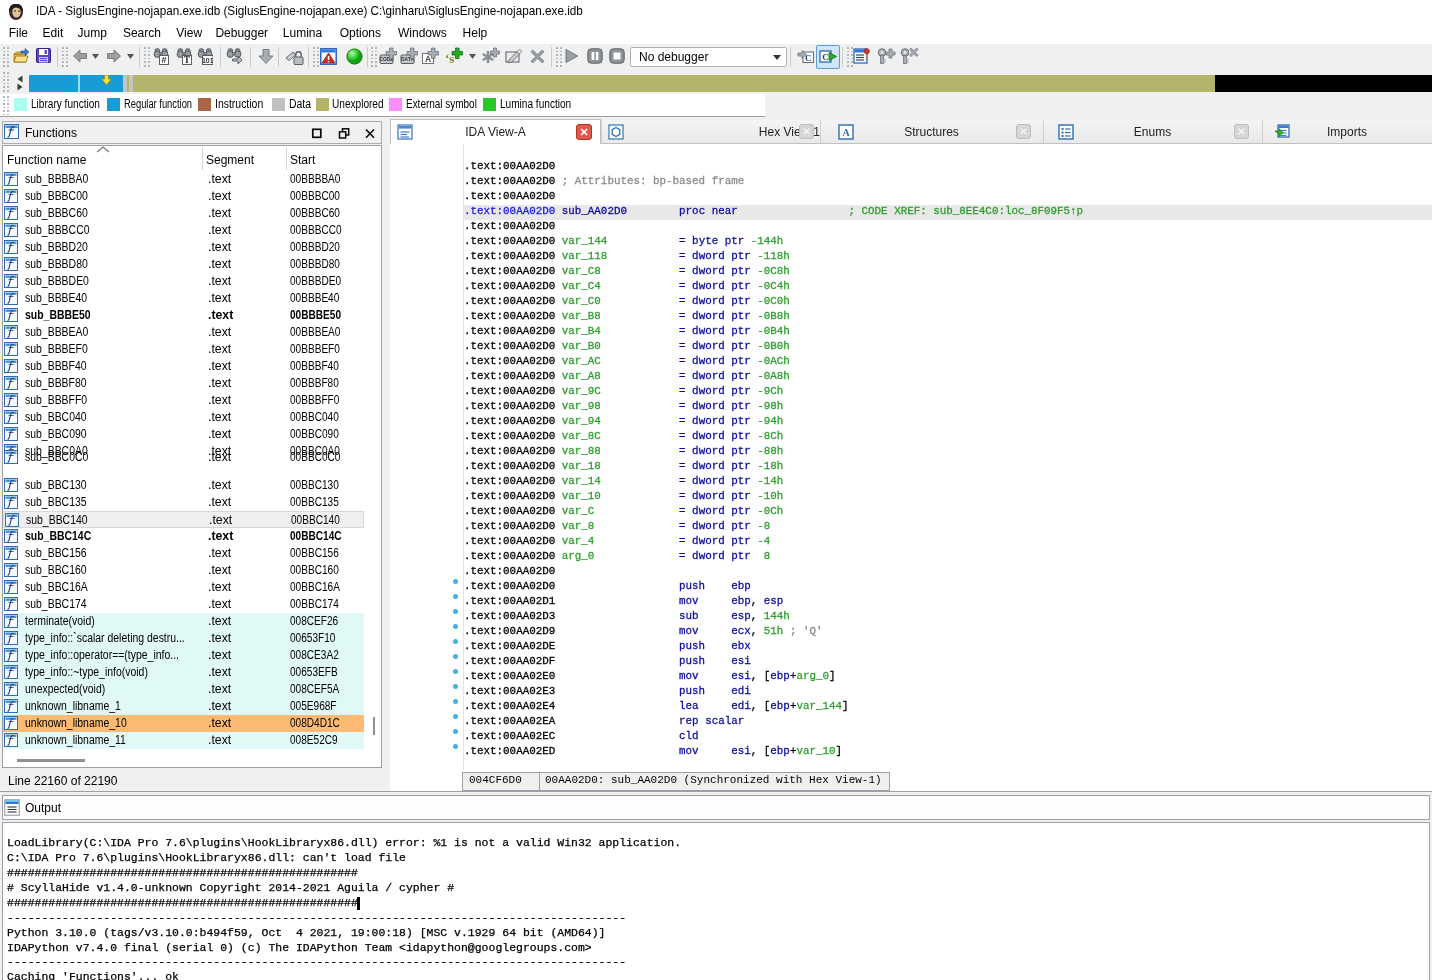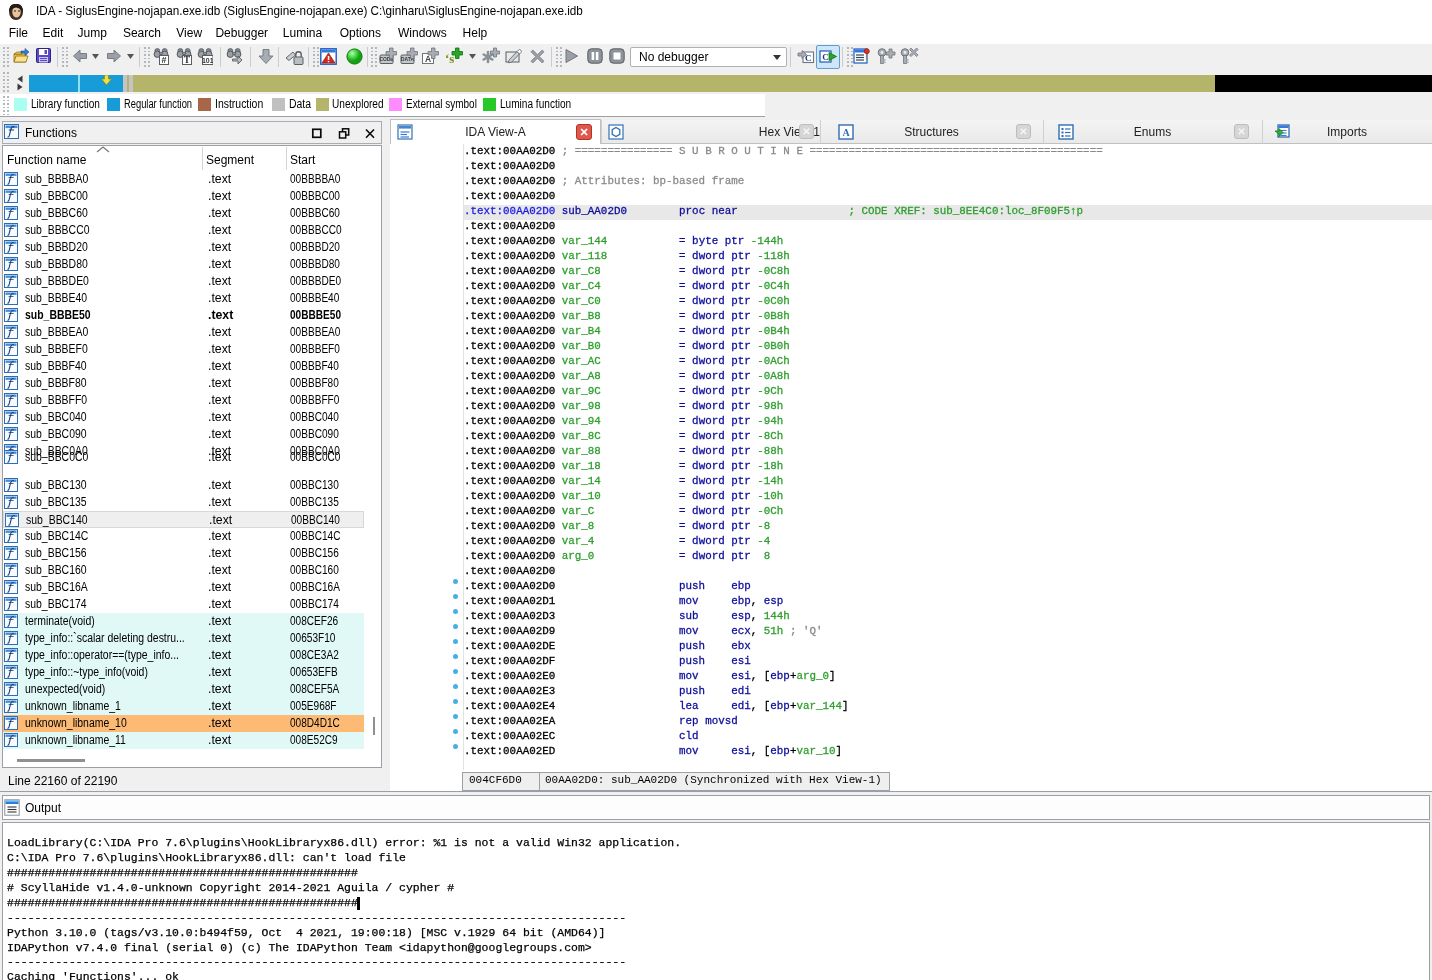--- a/index.html
+++ b/index.html
@@ -505,21 +505,21 @@
 <div class="frow" style="top:511.3px;background:#efefef;border:1px solid #d8d8d8;">
       <svg class="ficon" width="14" height="14" viewBox="0 0 14 14">
 <rect x="0.5" y="0.5" width="13" height="13" fill="#f7fbff" stroke="#2e6db4" stroke-width="1"></rect>
 <rect x="1.5" y="1.5" width="11" height="2.4" fill="#4c8fd4"></rect>
 <path d="M9.3 5.2 Q9.9 5.5 9.65 6 L6.8 6 Q5.9 10 5.4 11.4 Q4.8 12.9 3.8 12.7 Q2.9 12.55 3.2 11.85 Q4.2 12.05 4.5 11.1 L5.7 6 L4.6 6 Q4.3 5.5 4.9 5.2 L5.9 5.2 Q6.6 2.1 8.8 1.95 Q10.2 1.9 9.85 2.8 Q9.6 3.45 8.85 3.15 Q7.9 2.8 7.5 4 L7.2 5.2 Z" fill="#123c78"></path>
       </svg>
       <span class="fname">sub_BBC140</span>
       <span class="fseg">.text</span>
       <span class="faddr">00BBC140</span>
     </div>
-<div class="frow" style="top:528.3px;">
+<div class="frow" style="top:528.3px;font-weight:bold;">
       <svg class="ficon" width="14" height="14" viewBox="0 0 14 14">
 <rect x="0.5" y="0.5" width="13" height="13" fill="#f7fbff" stroke="#2e6db4" stroke-width="1"></rect>
 <rect x="1.5" y="1.5" width="11" height="2.4" fill="#4c8fd4"></rect>
 <path d="M9.3 5.2 Q9.9 5.5 9.65 6 L6.8 6 Q5.9 10 5.4 11.4 Q4.8 12.9 3.8 12.7 Q2.9 12.55 3.2 11.85 Q4.2 12.05 4.5 11.1 L5.7 6 L4.6 6 Q4.3 5.5 4.9 5.2 L5.9 5.2 Q6.6 2.1 8.8 1.95 Q10.2 1.9 9.85 2.8 Q9.6 3.45 8.85 3.15 Q7.9 2.8 7.5 4 L7.2 5.2 Z" fill="#123c78"></path>
       </svg>
       <span class="fname">sub_BBC14C</span>
       <span class="fseg">.text</span>
       <span class="faddr">00BBC14C</span>
     </div>
 <div class="frow" style="top:545.3px;">
@@ -696,21 +696,20 @@
         <path d="M6.5 6.5 L12.5 6.5"></path>
         <path d="M6.5 9 L12.5 9"></path>
         <path d="M6.5 11.5 L12.5 11.5"></path>
       </g>
       <path d="M1 7 L5 7 L5 4.5 L9 8.5 L5 12.5 L5 10 Z" fill="#2db82d" stroke="#0c700c" stroke-width="0.7"></path>
     </svg>
 <div class="abs" style="left:1262px;top:119px;width:170px;height:25px;line-height:26px;text-align:center;font-size:12px;color:#222">Imports</div>
 <div class="abs" style="left:390px;top:144px;width:1042px;height:646px;background:#fff"></div>
 <div class="abs" style="left:463px;top:144px;width:1px;height:626px;background:#e3e3e3"></div>
 <div class="abs" style="left:464px;top:204.9px;width:968px;height:15px;background:#e8e8e8"></div>
-<div class="dl mono" style="top:144.6px"><span class="blk">.text:00AA02D0 </span><span class="gry">; </span><span class="gry">=============== S U B R O U T I N E =============================================</span></div>
 <div class="dl mono" style="top:159.6px"><span class="blk">.text:00AA02D0</span></div>
 <div class="dl mono" style="top:174.6px"><span class="blk">.text:00AA02D0 </span><span class="gry">; Attributes: bp-based frame</span></div>
 <div class="dl mono" style="top:189.6px"><span class="blk">.text:00AA02D0</span></div>
 <div class="dl mono" style="top:204.6px"><span class="baddr">.text:00AA02D0 </span><span class="navy">sub_AA02D0        </span><span class="navy">proc near                 </span><span class="grn">; CODE XREF: sub_8EE4C0:loc_8F09F5↑p</span></div>
 <div class="dl mono" style="top:219.6px"><span class="blk">.text:00AA02D0</span></div>
 <div class="dl mono" style="top:234.6px"><span class="blk">.text:00AA02D0 </span><span class="grn">var_144           </span><span class="navy">= byte ptr </span><span class="grn">-144h</span></div>
 <div class="dl mono" style="top:249.6px"><span class="blk">.text:00AA02D0 </span><span class="grn">var_118           </span><span class="navy">= dword ptr </span><span class="grn">-118h</span></div>
 <div class="dl mono" style="top:264.6px"><span class="blk">.text:00AA02D0 </span><span class="grn">var_C8            </span><span class="navy">= dword ptr </span><span class="grn">-0C8h</span></div>
 <div class="dl mono" style="top:279.6px"><span class="blk">.text:00AA02D0 </span><span class="grn">var_C4            </span><span class="navy">= dword ptr </span><span class="grn">-0C4h</span></div>
 <div class="dl mono" style="top:294.6px"><span class="blk">.text:00AA02D0 </span><span class="grn">var_C0            </span><span class="navy">= dword ptr </span><span class="grn">-0C0h</span></div>
@@ -734,21 +733,21 @@
 <div class="dl mono" style="top:564.6px"><span class="blk">.text:00AA02D0</span></div>
 <div class="dl mono" style="top:579.6px"><span class="blk">.text:00AA02D0                   </span><span class="navy">push    </span><span class="navy">ebp</span></div>
 <div class="dl mono" style="top:594.6px"><span class="blk">.text:00AA02D1                   </span><span class="navy">mov     </span><span class="navy">ebp</span><span class="blk">, </span><span class="navy">esp</span></div>
 <div class="dl mono" style="top:609.6px"><span class="blk">.text:00AA02D3                   </span><span class="navy">sub     </span><span class="navy">esp</span><span class="blk">, </span><span class="grn">144h</span></div>
 <div class="dl mono" style="top:624.6px"><span class="blk">.text:00AA02D9                   </span><span class="navy">mov     </span><span class="navy">ecx</span><span class="blk">, </span><span class="grn">51h</span><span class="gry"> ; 'Q'</span></div>
 <div class="dl mono" style="top:639.6px"><span class="blk">.text:00AA02DE                   </span><span class="navy">push    </span><span class="navy">ebx</span></div>
 <div class="dl mono" style="top:654.6px"><span class="blk">.text:00AA02DF                   </span><span class="navy">push    </span><span class="navy">esi</span></div>
 <div class="dl mono" style="top:669.6px"><span class="blk">.text:00AA02E0                   </span><span class="navy">mov     </span><span class="navy">esi</span><span class="blk">, [</span><span class="navy">ebp</span><span class="blk">+</span><span class="grn">arg_0</span><span class="blk">]</span></div>
 <div class="dl mono" style="top:684.6px"><span class="blk">.text:00AA02E3                   </span><span class="navy">push    </span><span class="navy">edi</span></div>
 <div class="dl mono" style="top:699.6px"><span class="blk">.text:00AA02E4                   </span><span class="navy">lea     </span><span class="navy">edi</span><span class="blk">, [</span><span class="navy">ebp</span><span class="blk">+</span><span class="grn">var_144</span><span class="blk">]</span></div>
-<div class="dl mono" style="top:714.6px"><span class="blk">.text:00AA02EA                   </span><span class="navy">rep movsd</span></div>
+<div class="dl mono" style="top:714.6px"><span class="blk">.text:00AA02EA                   </span><span class="navy">rep scalar</span></div>
 <div class="dl mono" style="top:729.6px"><span class="blk">.text:00AA02EC                   </span><span class="navy">cld</span></div>
 <div class="dl mono" style="top:744.6px"><span class="blk">.text:00AA02ED                   </span><span class="navy">mov     </span><span class="navy">esi</span><span class="blk">, [</span><span class="navy">ebp</span><span class="blk">+</span><span class="grn">var_10</span><span class="blk">]</span></div>
 <div class="abs" style="left:453px;top:578.6px;width:5.2px;height:5.2px;border-radius:50%;background:#45b0e6"></div>
 <div class="abs" style="left:453px;top:593.6px;width:5.2px;height:5.2px;border-radius:50%;background:#45b0e6"></div>
 <div class="abs" style="left:453px;top:608.6px;width:5.2px;height:5.2px;border-radius:50%;background:#45b0e6"></div>
 <div class="abs" style="left:453px;top:623.6px;width:5.2px;height:5.2px;border-radius:50%;background:#45b0e6"></div>
 <div class="abs" style="left:453px;top:638.6px;width:5.2px;height:5.2px;border-radius:50%;background:#45b0e6"></div>
 <div class="abs" style="left:453px;top:653.6px;width:5.2px;height:5.2px;border-radius:50%;background:#45b0e6"></div>
 <div class="abs" style="left:453px;top:668.6px;width:5.2px;height:5.2px;border-radius:50%;background:#45b0e6"></div>
 <div class="abs" style="left:453px;top:683.6px;width:5.2px;height:5.2px;border-radius:50%;background:#45b0e6"></div>

